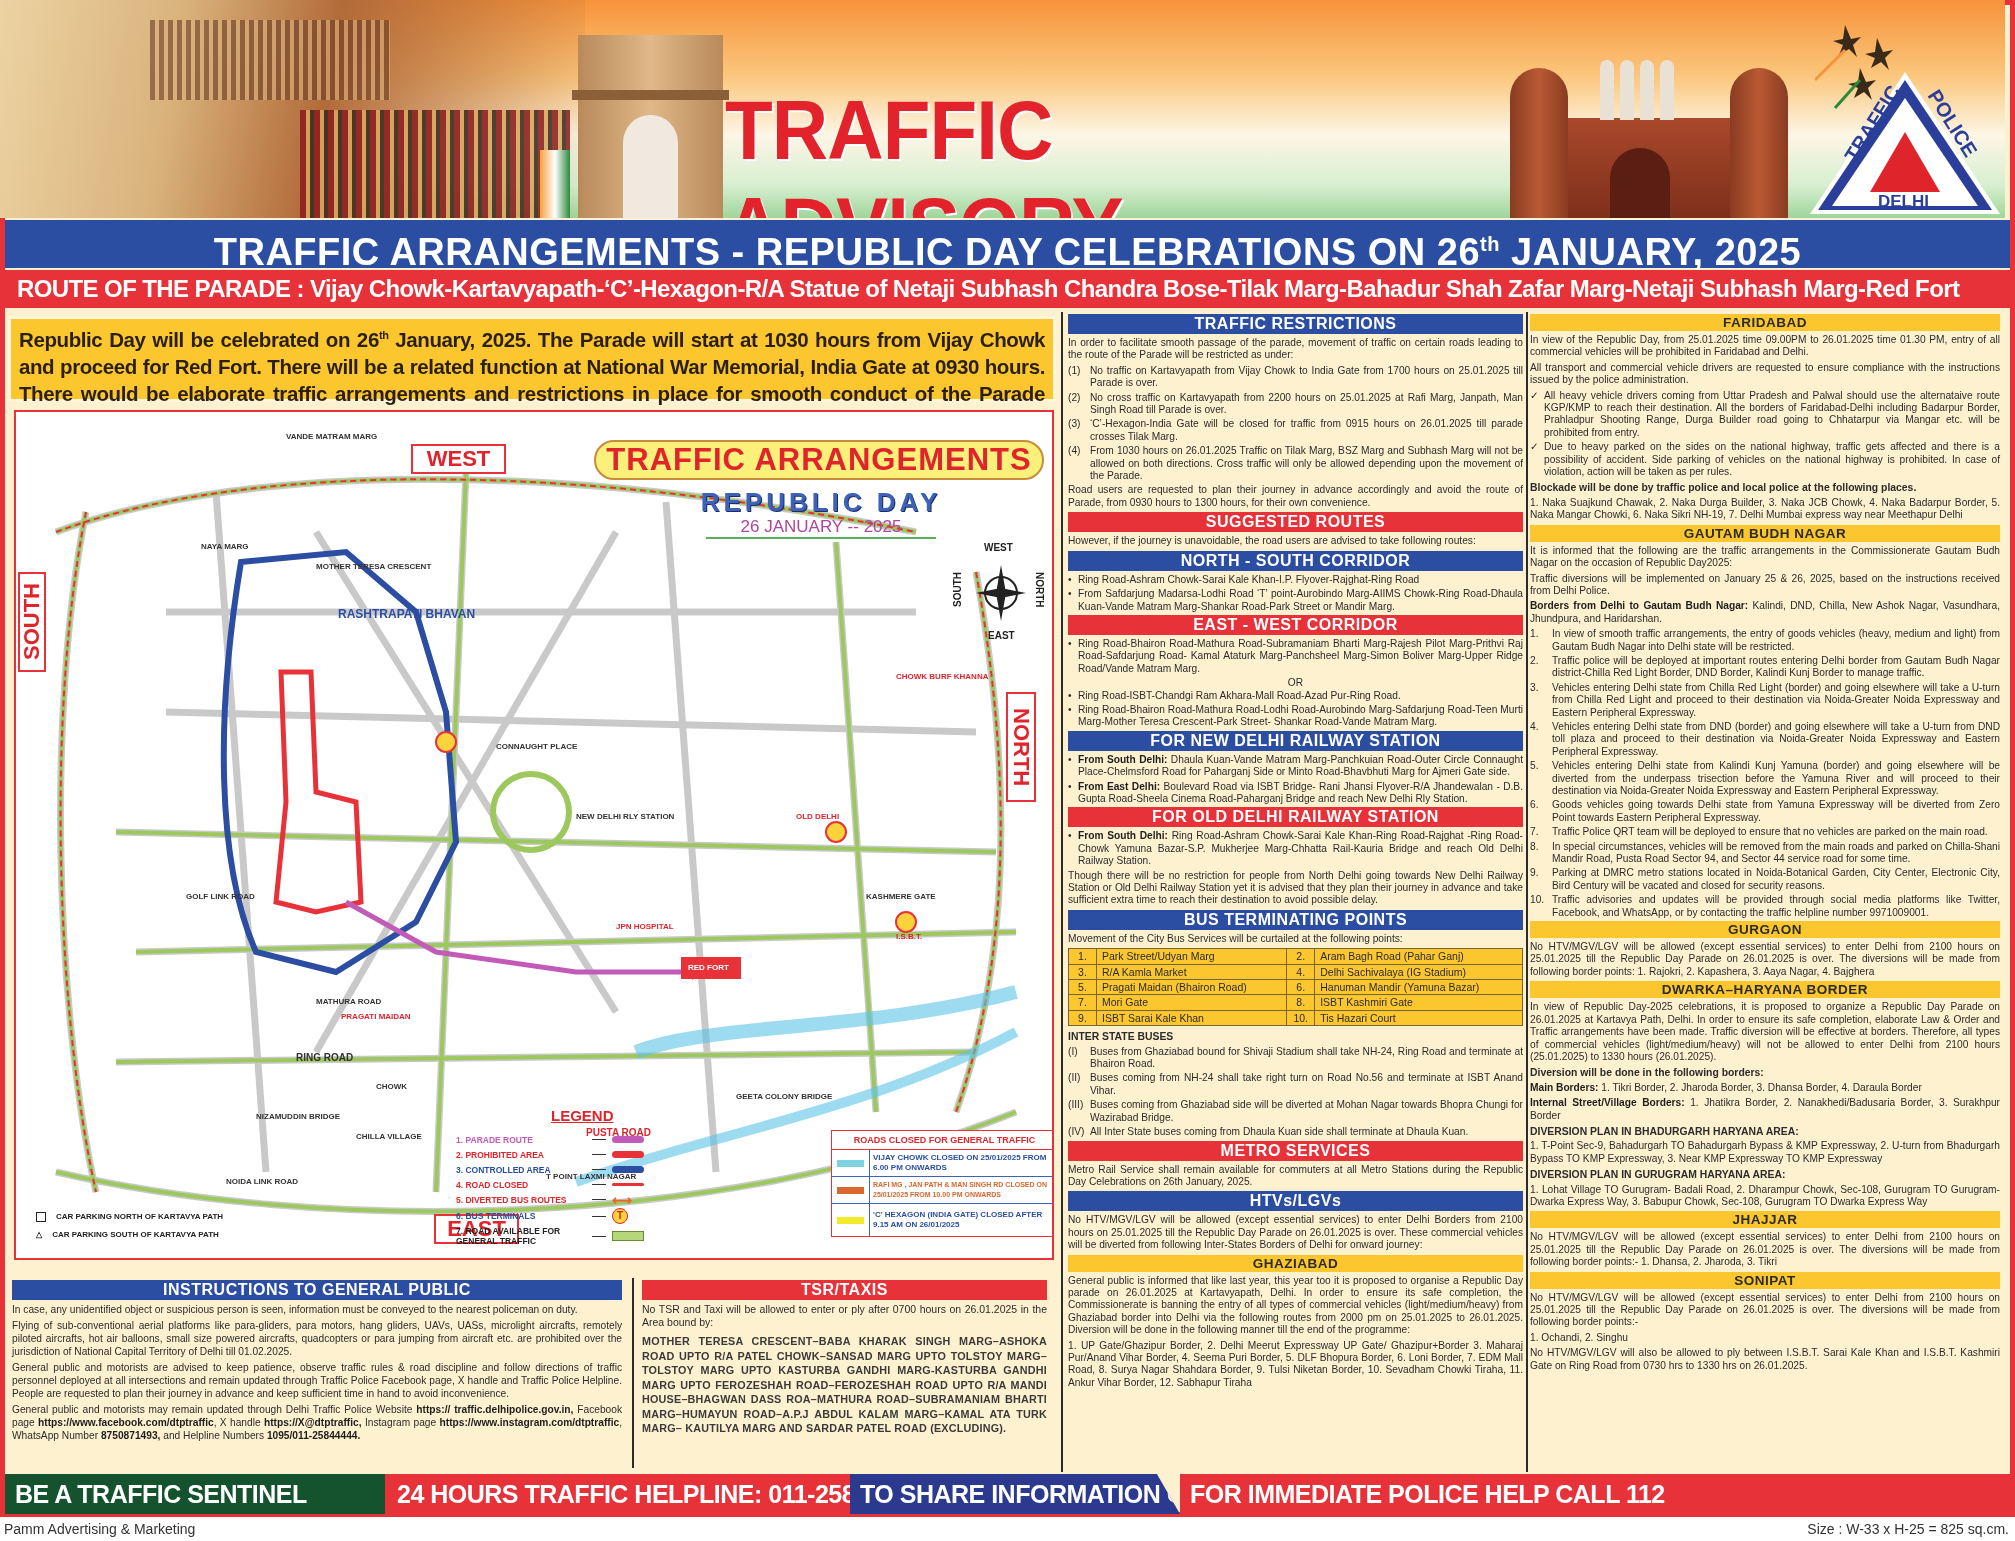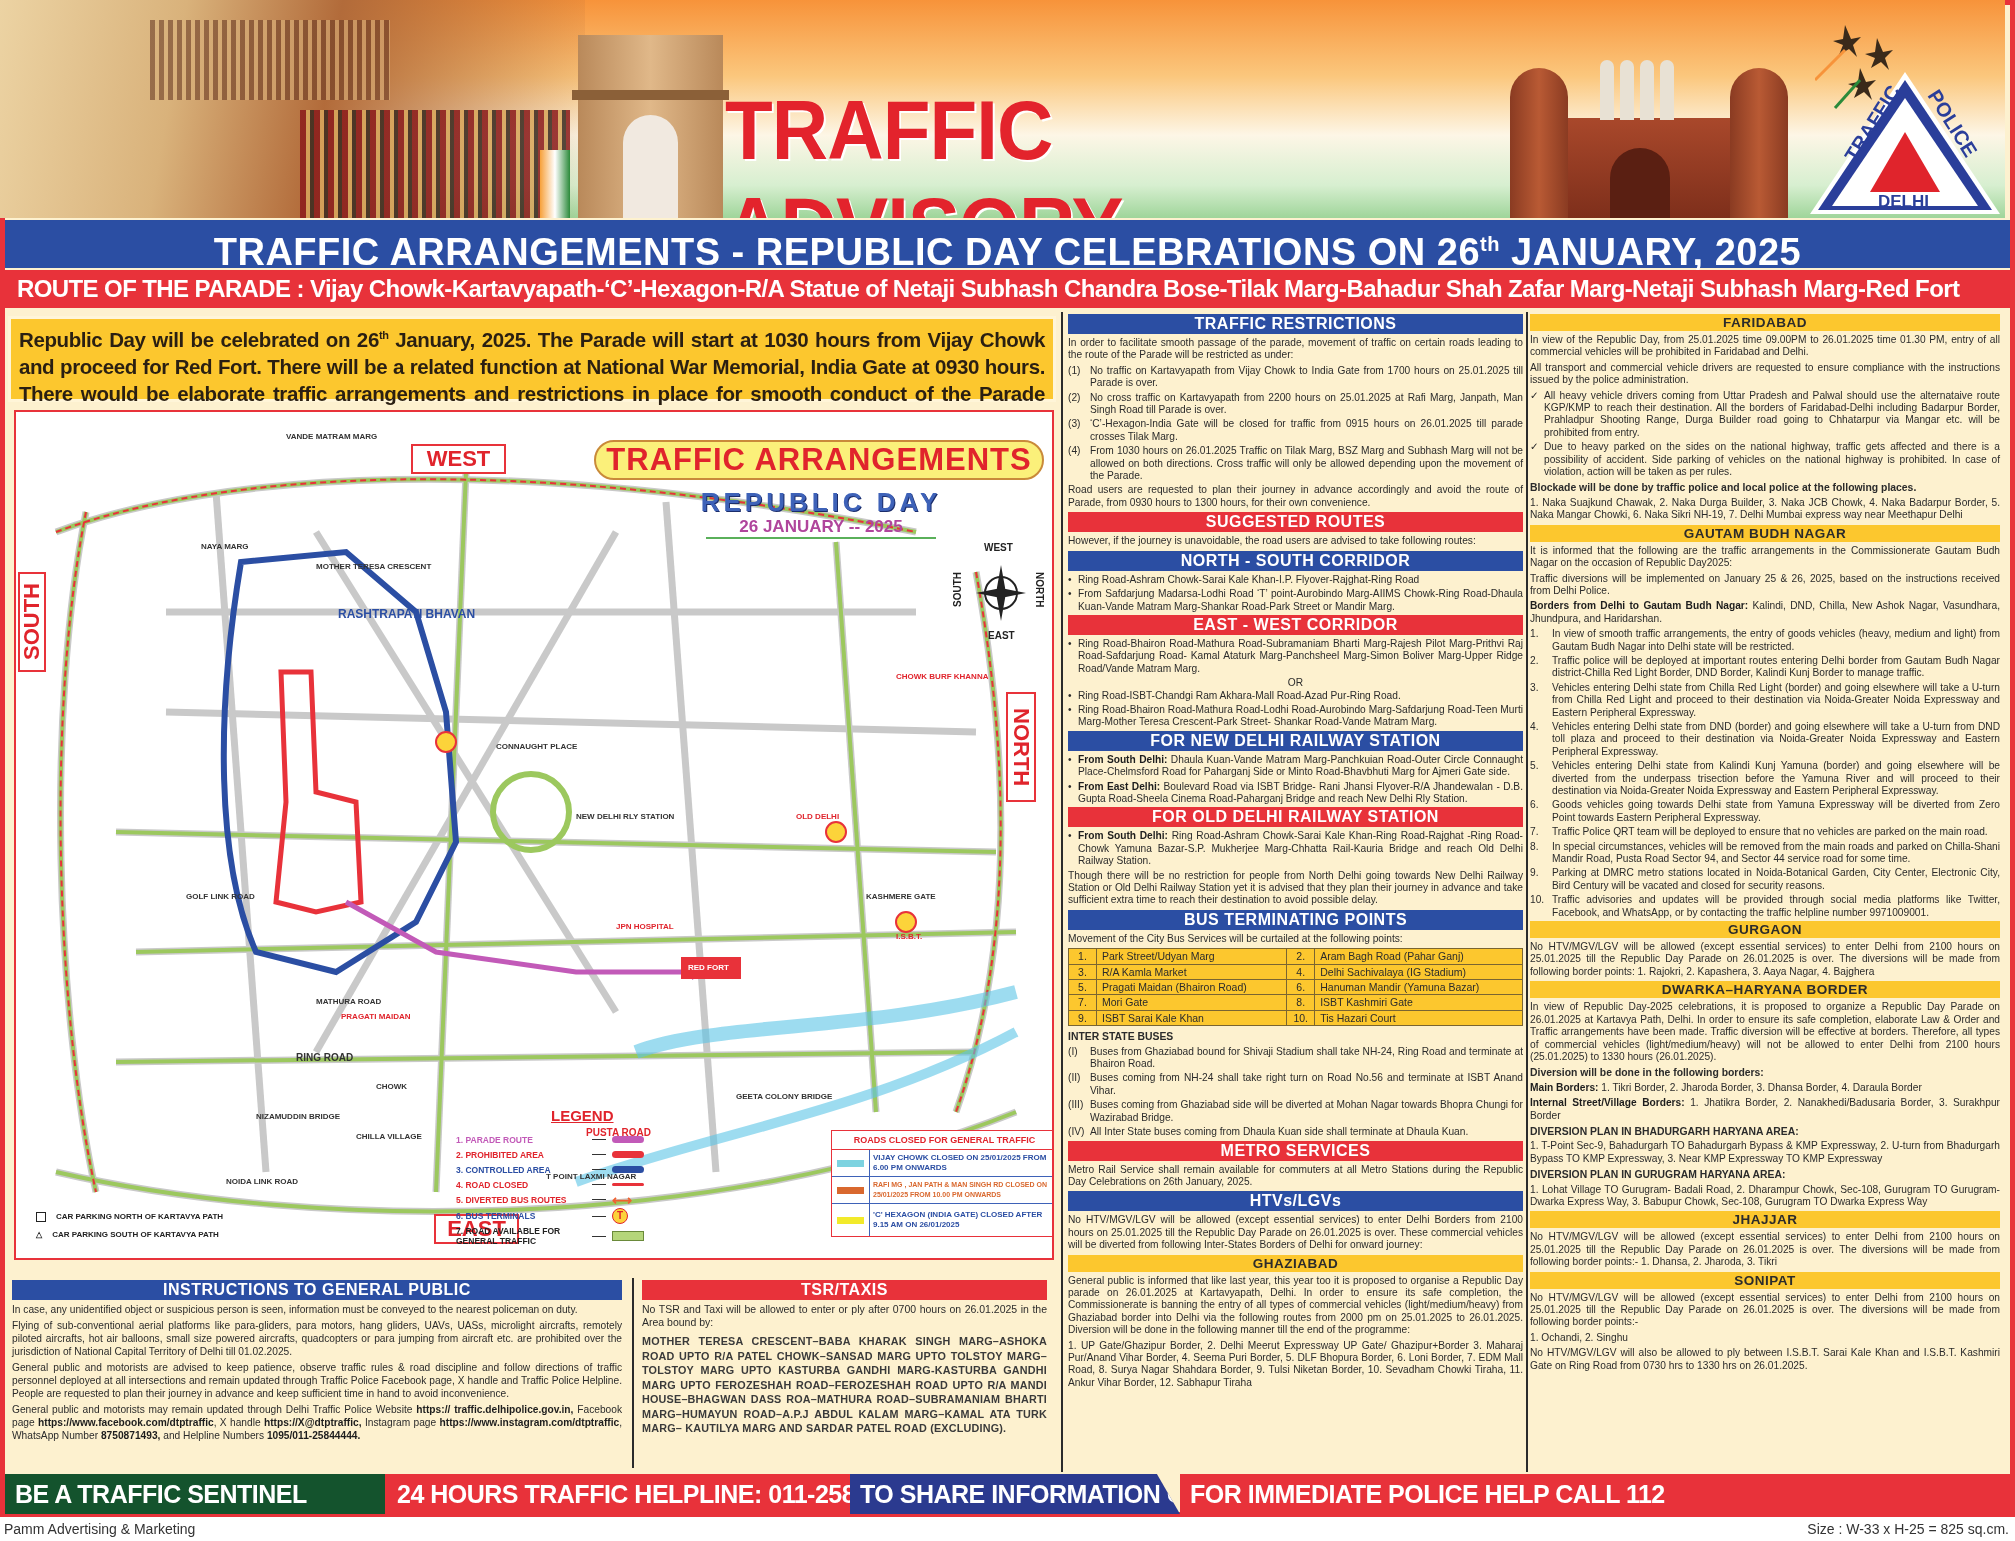--- a/index.html
+++ b/index.html
@@ -37,21 +37,21 @@
 .headline sup{font-size:20px}
 .route{position:absolute;left:5px;top:270px;width:2005px;height:38px;background:#e8323a;color:#fff;font-weight:bold;font-size:24px;line-height:38px;white-space:nowrap;padding-left:12px;letter-spacing:-.6px}
 
 .intro{position:absolute;left:8px;top:316px;width:1048px;height:86px;background:#fcc72e;border:3px solid #fff5d8;font-weight:bold;font-size:20.5px;line-height:27px;color:#2a1f12;padding:3px 8px;letter-spacing:-.4px;text-align:justify}
 .intro sup{font-size:11px}
 
 .map{position:absolute;left:14px;top:410px;width:1040px;height:850px;background:#fff;border:2px solid #e8323a;overflow:hidden}
 .map svg{position:absolute;left:0;top:0}
 .map-title{position:absolute;left:578px;top:28px;width:450px;height:40px;background:#fbf07a;border:2px solid #c98a3a;border-radius:22px;color:#e0242c;font-weight:bold;font-size:31px;text-align:center;line-height:36px;letter-spacing:1px}
 .map-sub{position:absolute;left:645px;top:75px;width:320px;text-align:center;font-family:Liberation Sans, sans-serif;font-weight:bold;font-size:26px;color:#3e62b8;letter-spacing:4px;text-shadow:1px 1px 0 #1b2d6b}
-.map-date{position:absolute;left:690px;top:105px;width:230px;text-align:center;color:#b0459c;font-weight:bold;font-size:17px;border-bottom:2px solid #5ab05a}
+.map-date{position:absolute;left:690px;top:105px;width:230px;text-align:center;color:#b0459c;font-weight:normal;font-size:17px;border-bottom:2px solid #5ab05a}
 .dir-box{position:absolute;background:#fff;border:2px solid #e8323a;color:#e0242c;font-weight:bold;font-size:22px;text-align:center}
 .compass{position:absolute;left:940px;top:130px;width:90px;height:100px;font-size:10px;font-weight:bold;color:#222}
 .legend{position:absolute;left:28px;top:690px;width:300px}
 .legend h4{color:#e0242c;font-size:15px;text-decoration:underline;margin-left:95px;margin-bottom:8px}
 .leg-item{display:flex;align-items:center;height:15px;font-size:8.5px;font-weight:bold;margin-bottom:0}
 .leg-item span.lbl{width:130px}
 .leg-item span.dash{width:14px;border-top:1px solid #333;margin:0 6px}
 .leg-sw{width:32px;height:7px;border-radius:4px}
 .closed-tbl{position:absolute;left:815px;top:718px;width:227px;border:1px solid #e8323a;background:#fff}
 .closed-tbl .hd{color:#e0242c;font-weight:bold;font-size:9px;text-align:center;padding:4px 0;border-bottom:1px solid #e8323a}

